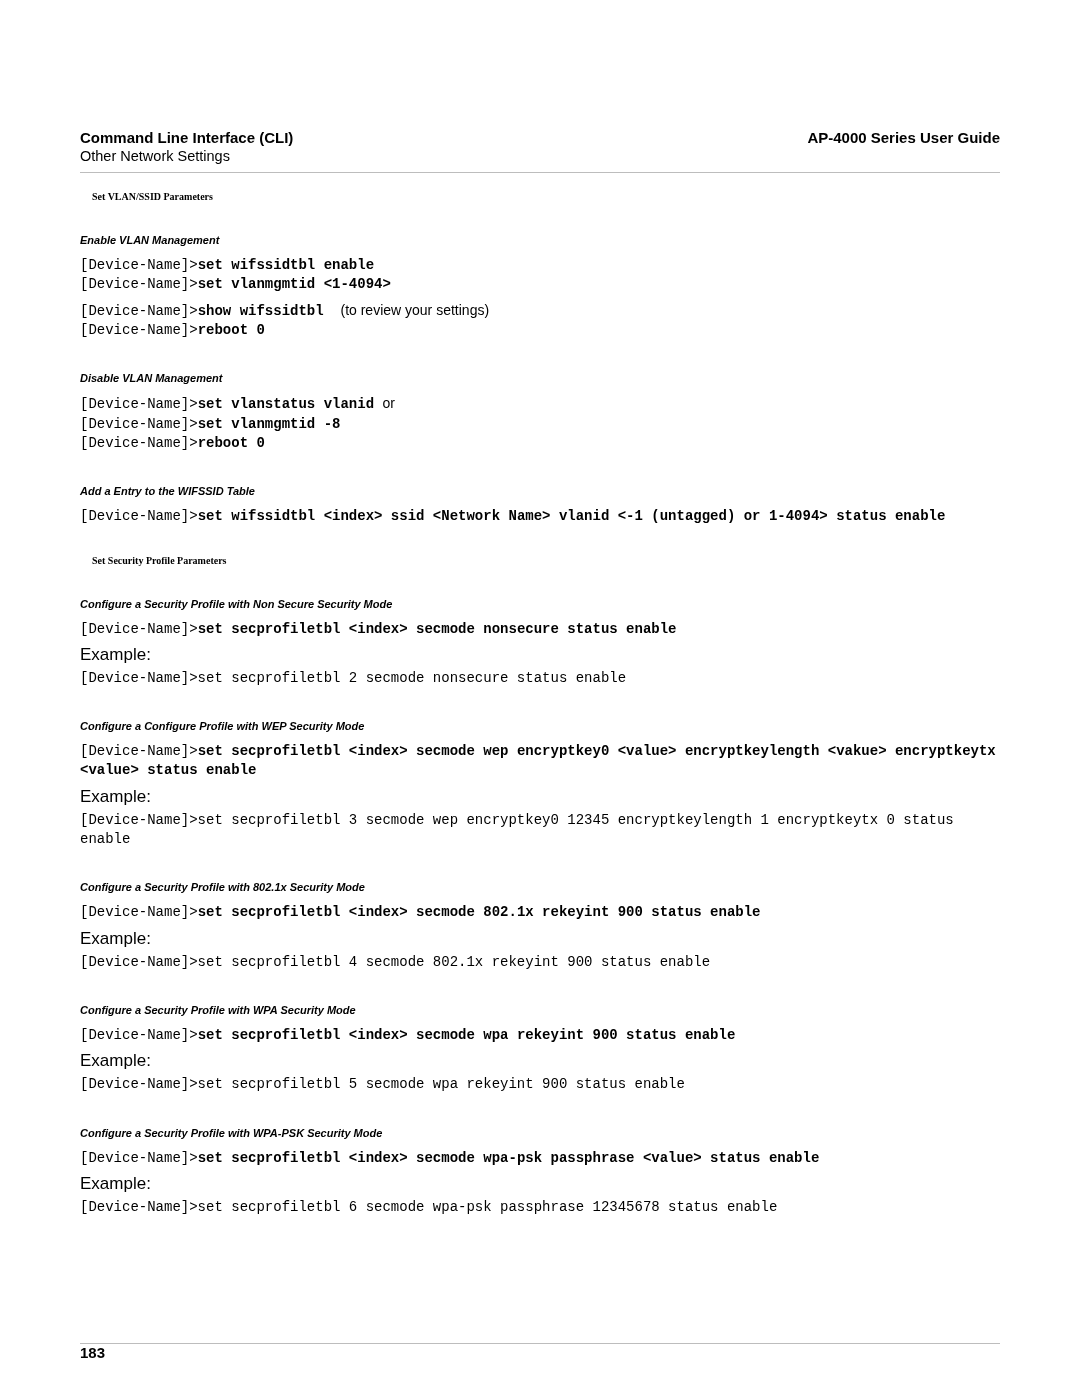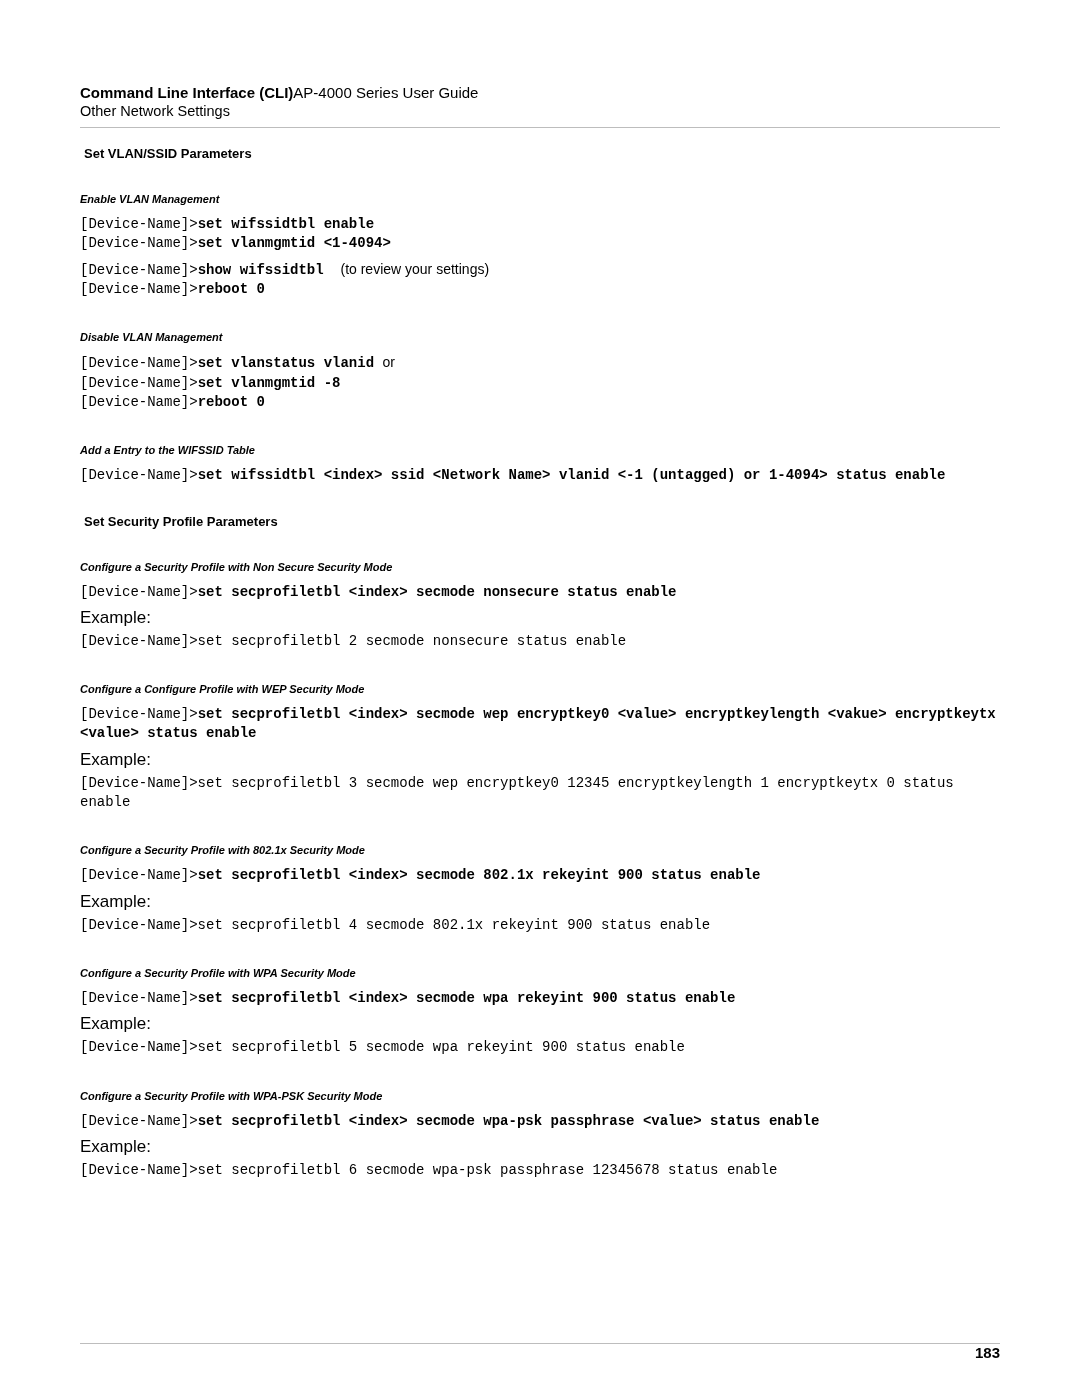--- a/index.html
+++ b/index.html
@@ -8,56 +8,57 @@
     width: 1080px;
     min-height: 1397px;
     background: #ffffff;
     font-family: Arial, Helvetica, sans-serif;
     color: #000000;
     padding: 84px 80px 40px 80px;
     position: relative;
   }
   .header-row {
     display: flex;
+    justify-content: space-between;
     align-items: baseline;
     font-size: 15px;
   }
   .header-left-title { font-weight: bold; }
-  .header-right-title { font-weight: normal; }
+  .header-right-title { font-weight: bold; margin-top: 45px; }
   .header-sub { font-size: 14.5px; margin-top: 2px; }
   hr.divider {
     border: none;
     border-top: 1px solid #bdbdbd;
     margin: 8px 0 18px 0;
   }
   hr.footer-divider {
     border: none;
     border-top: 1px solid #bdbdbd;
     margin: 0;
   }
-  .section-h { font-weight: bold; font-size: 13px; margin: 8px 0 14px 4px; }
+  .section-h { font-weight: bold; font-size: 10px; margin: 8px 0 14px 12px; font-family: Liberation Serif, serif; }
   .sub-h { font-weight: bold; font-style: italic; font-size: 11px; margin: 32px 0 10px 0; }
   .indent { margin-left: 0; } 
   .codeblock {
     font-family: "Courier New", Courier, monospace;
     font-size: 14px;
     line-height: 1.38;
     white-space: pre-wrap;
     margin: 4px 0 10px 0;
   }
   .codeblock .b { font-weight: bold; }
   .codeblock .sans { font-family: Arial, Helvetica, sans-serif; }
   .example-label { font-size: 17px; margin: 6px 0 2px 0; }
   .footer {
     position: absolute;
     bottom: 36px;
     left: 80px;
     right: 80px;
   }
-  .page-num { text-align: right; font-weight: bold; font-size: 15px; }
+  .page-num { text-align: left; font-weight: bold; font-size: 15px; }
   .block { margin-bottom: 6px; }
 </style>
 </head>
 <body>
 
 <div class="header-row">
   <span class="header-left-title">Command Line Interface (CLI)</span>
   <span class="header-right-title">AP-4000 Series User Guide</span>
 </div>
 <div class="header-sub">Other Network Settings</div>

